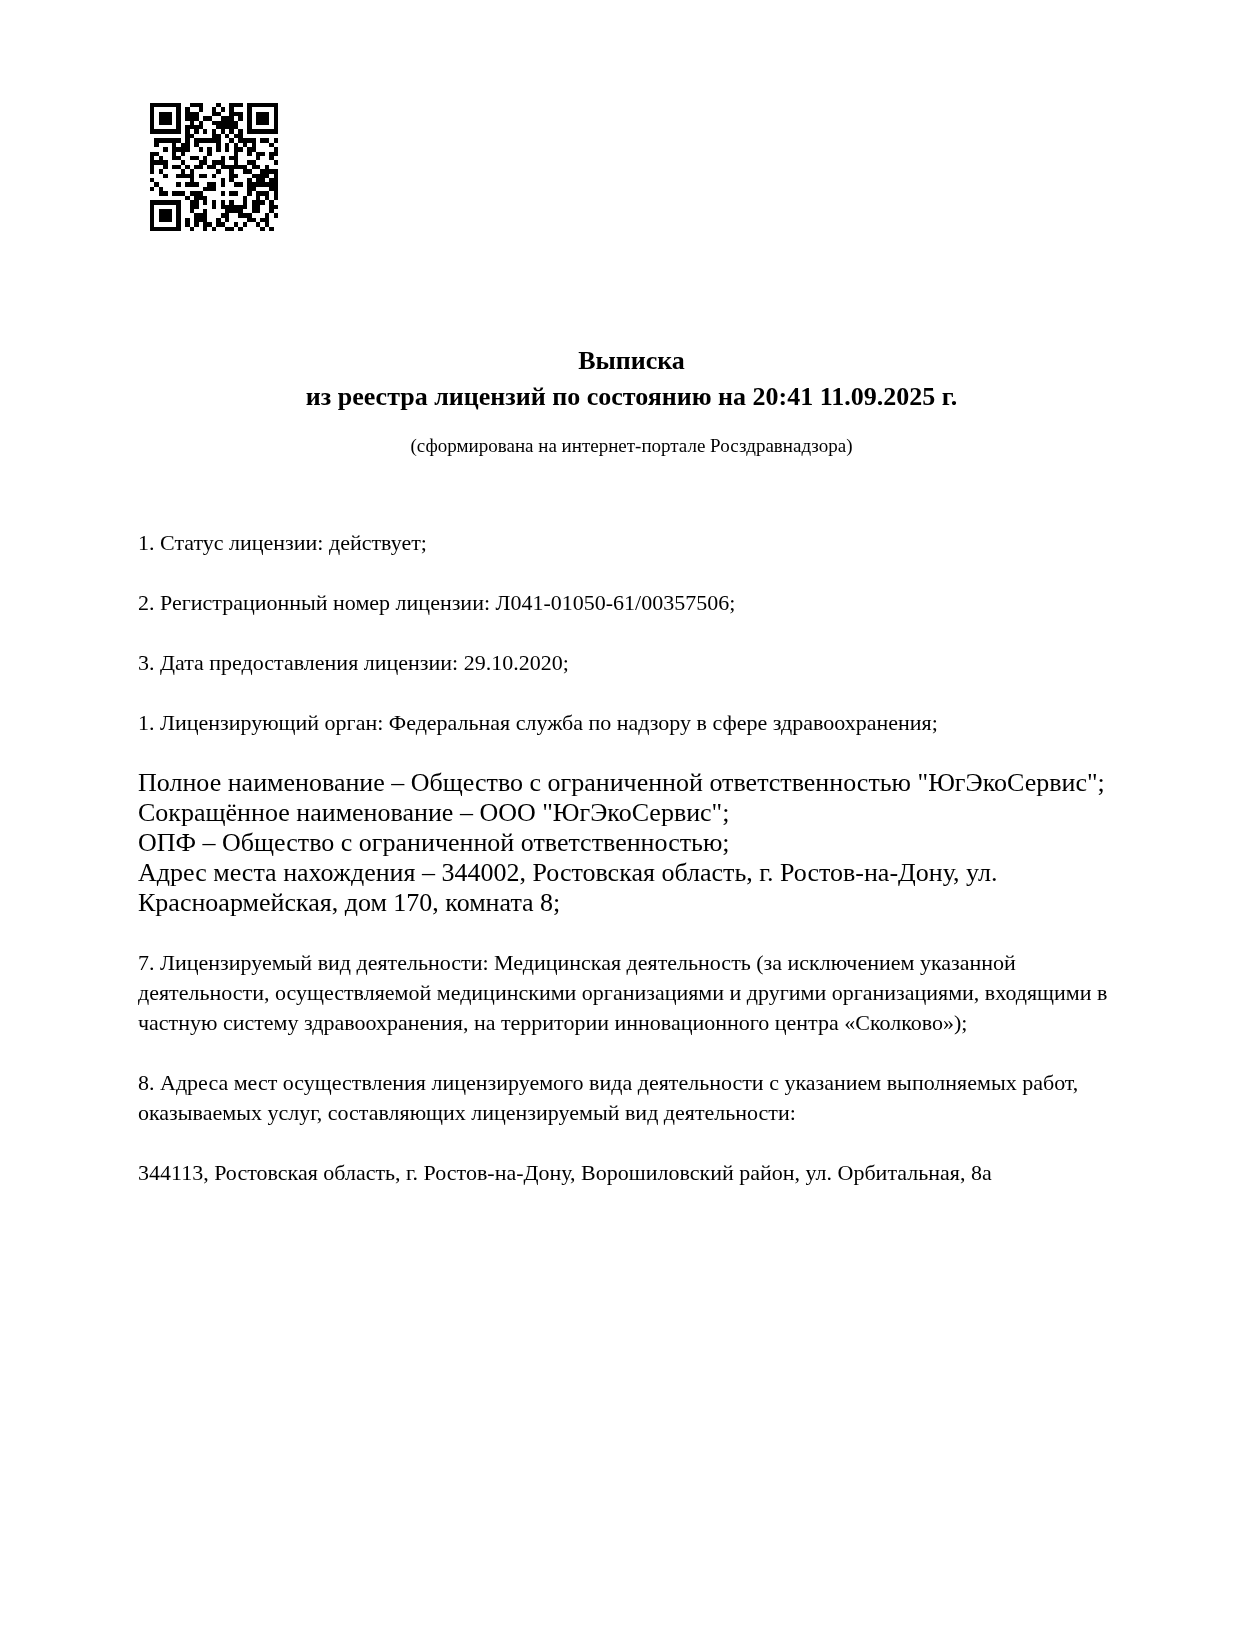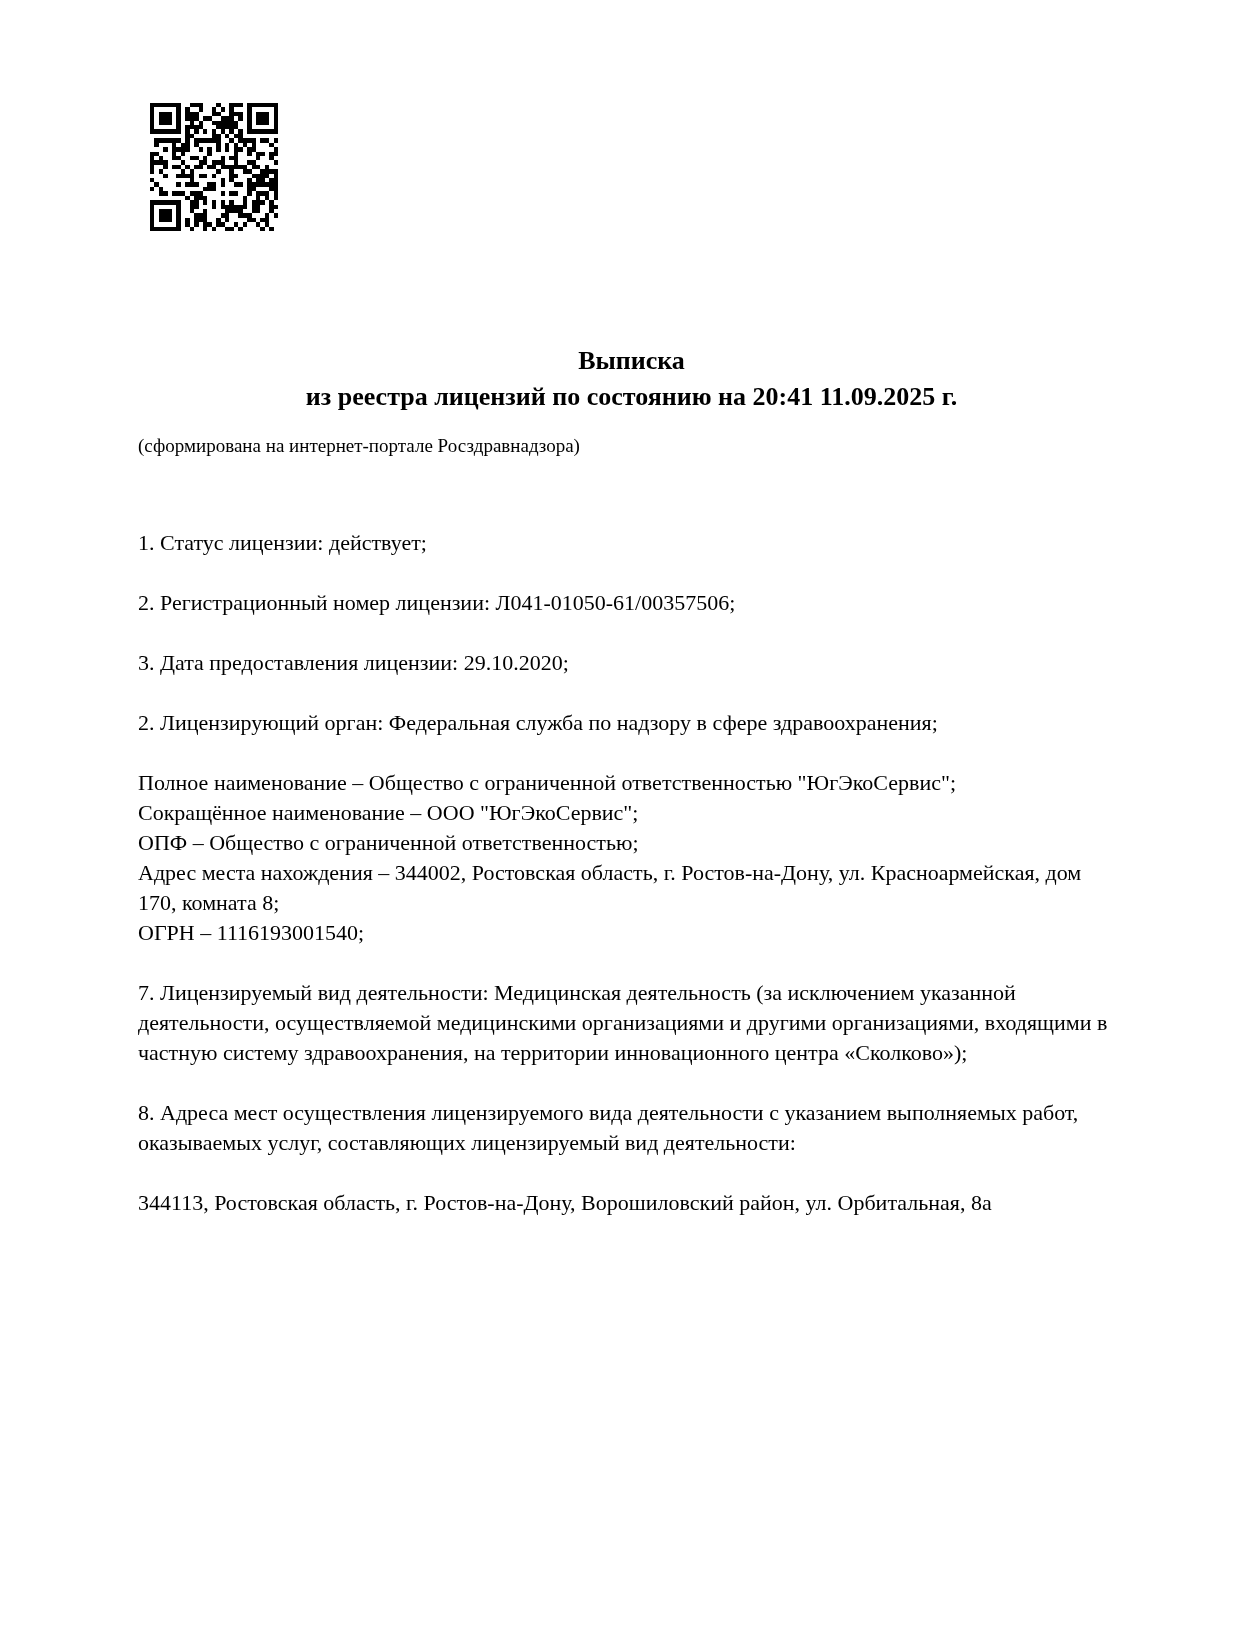--- a/index.html
+++ b/index.html
@@ -27,36 +27,36 @@
     padding:343px 115px 0 138px;
   }
   .title-line{
     text-align:center;
     font-weight:bold;
     font-size:26px;
     line-height:36px;
     white-space:nowrap;
   }
   .formed-note{
-    text-align:left;
+    text-align:center;
     font-size:19px;
     line-height:20px;
     margin-top:21px;
   }
   .body-par{
     font-size:22px;
     line-height:30px;
     margin:0 0 30px 0;
   }
   .first-par{
     margin-top:72px;
     font-family:Liberation Serif, serif;
   }
   .org-block{
-    font-size:22px;
+    font-size:26px;
     line-height:30px;
     margin:0 0 30px 0;
   }
 </style>
 </head>
 <body>
 
 <div class="page">
 
   <div class="qr">
@@ -489,29 +489,28 @@
     <div class="title-line">из реестра лицензий по состоянию на 20:41 11.09.2025 г.</div>
 
     <div class="formed-note">(сформирована на интернет-портале Росздравнадзора)</div>
 
     <p class="body-par first-par">1. Статус лицензии: действует;</p>
 
     <p class="body-par">2. Регистрационный номер лицензии: Л041-01050-61/00357506;</p>
 
     <p class="body-par">3. Дата предоставления лицензии: 29.10.2020;</p>
 
-    <p class="body-par">2. Лицензирующий орган: Федеральная служба по надзору в сфере здравоохранения;</p>
+    <p class="body-par">1. Лицензирующий орган: Федеральная служба по надзору в сфере здравоохранения;</p>
 
 
     <div class="org-block">
       <div>Полное наименование – Общество с ограниченной ответственностью "ЮгЭкоСервис";</div>
       <div>Сокращённое наименование – ООО "ЮгЭкоСервис";</div>
       <div>ОПФ – Общество с ограниченной ответственностью;</div>
       <div>Адрес места нахождения – 344002, Ростовская область, г. Ростов-на-Дону, ул. Красноармейская, дом 170, комната 8;</div>
-      <div>ОГРН – 1116193001540;</div>
     </div>
 
 
     <p class="body-par">7. Лицензируемый вид деятельности: Медицинская деятельность (за исключением указанной деятельности, осуществляемой медицинскими организациями и другими организациями, входящими в частную систему здравоохранения, на территории инновационного центра «Сколково»);</p>
 
     <p class="body-par">8. Адреса мест осуществления лицензируемого вида деятельности с указанием выполняемых работ, оказываемых услуг, составляющих лицензируемый вид деятельности:</p>
 
     <p class="body-par">344113, Ростовская область, г. Ростов-на-Дону, Ворошиловский район, ул. Орбитальная, 8а</p>
 
   </div>

